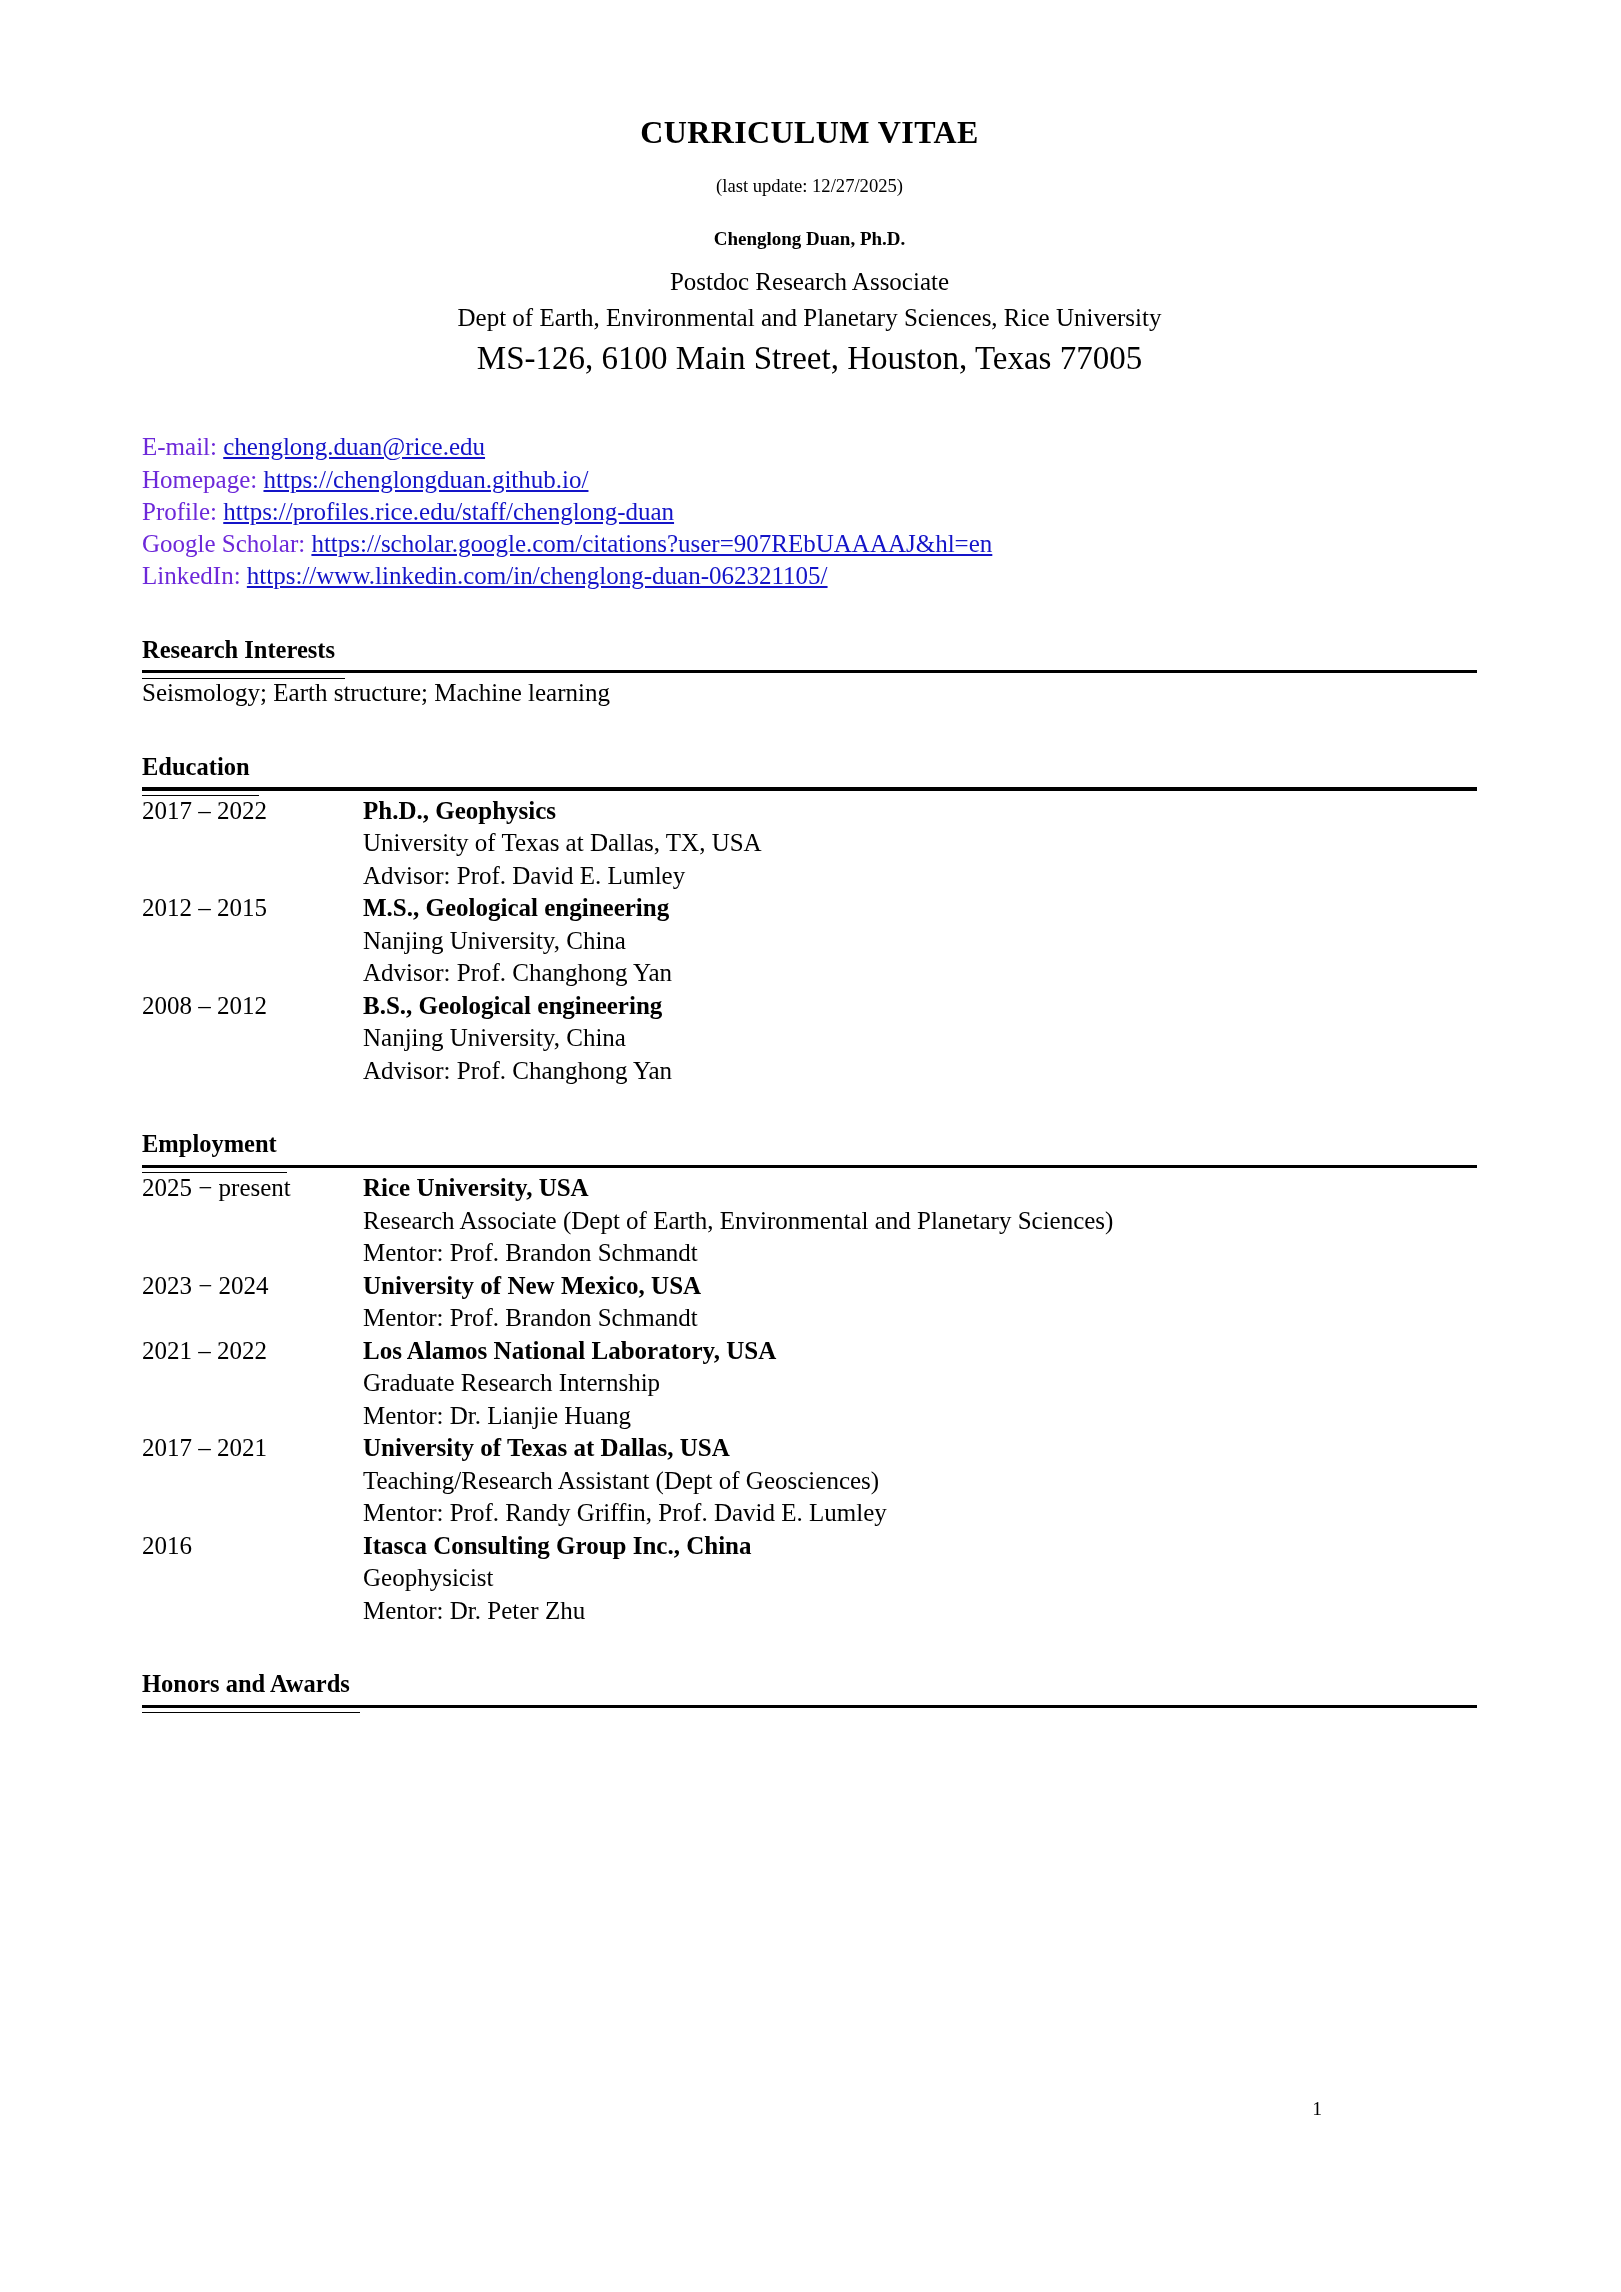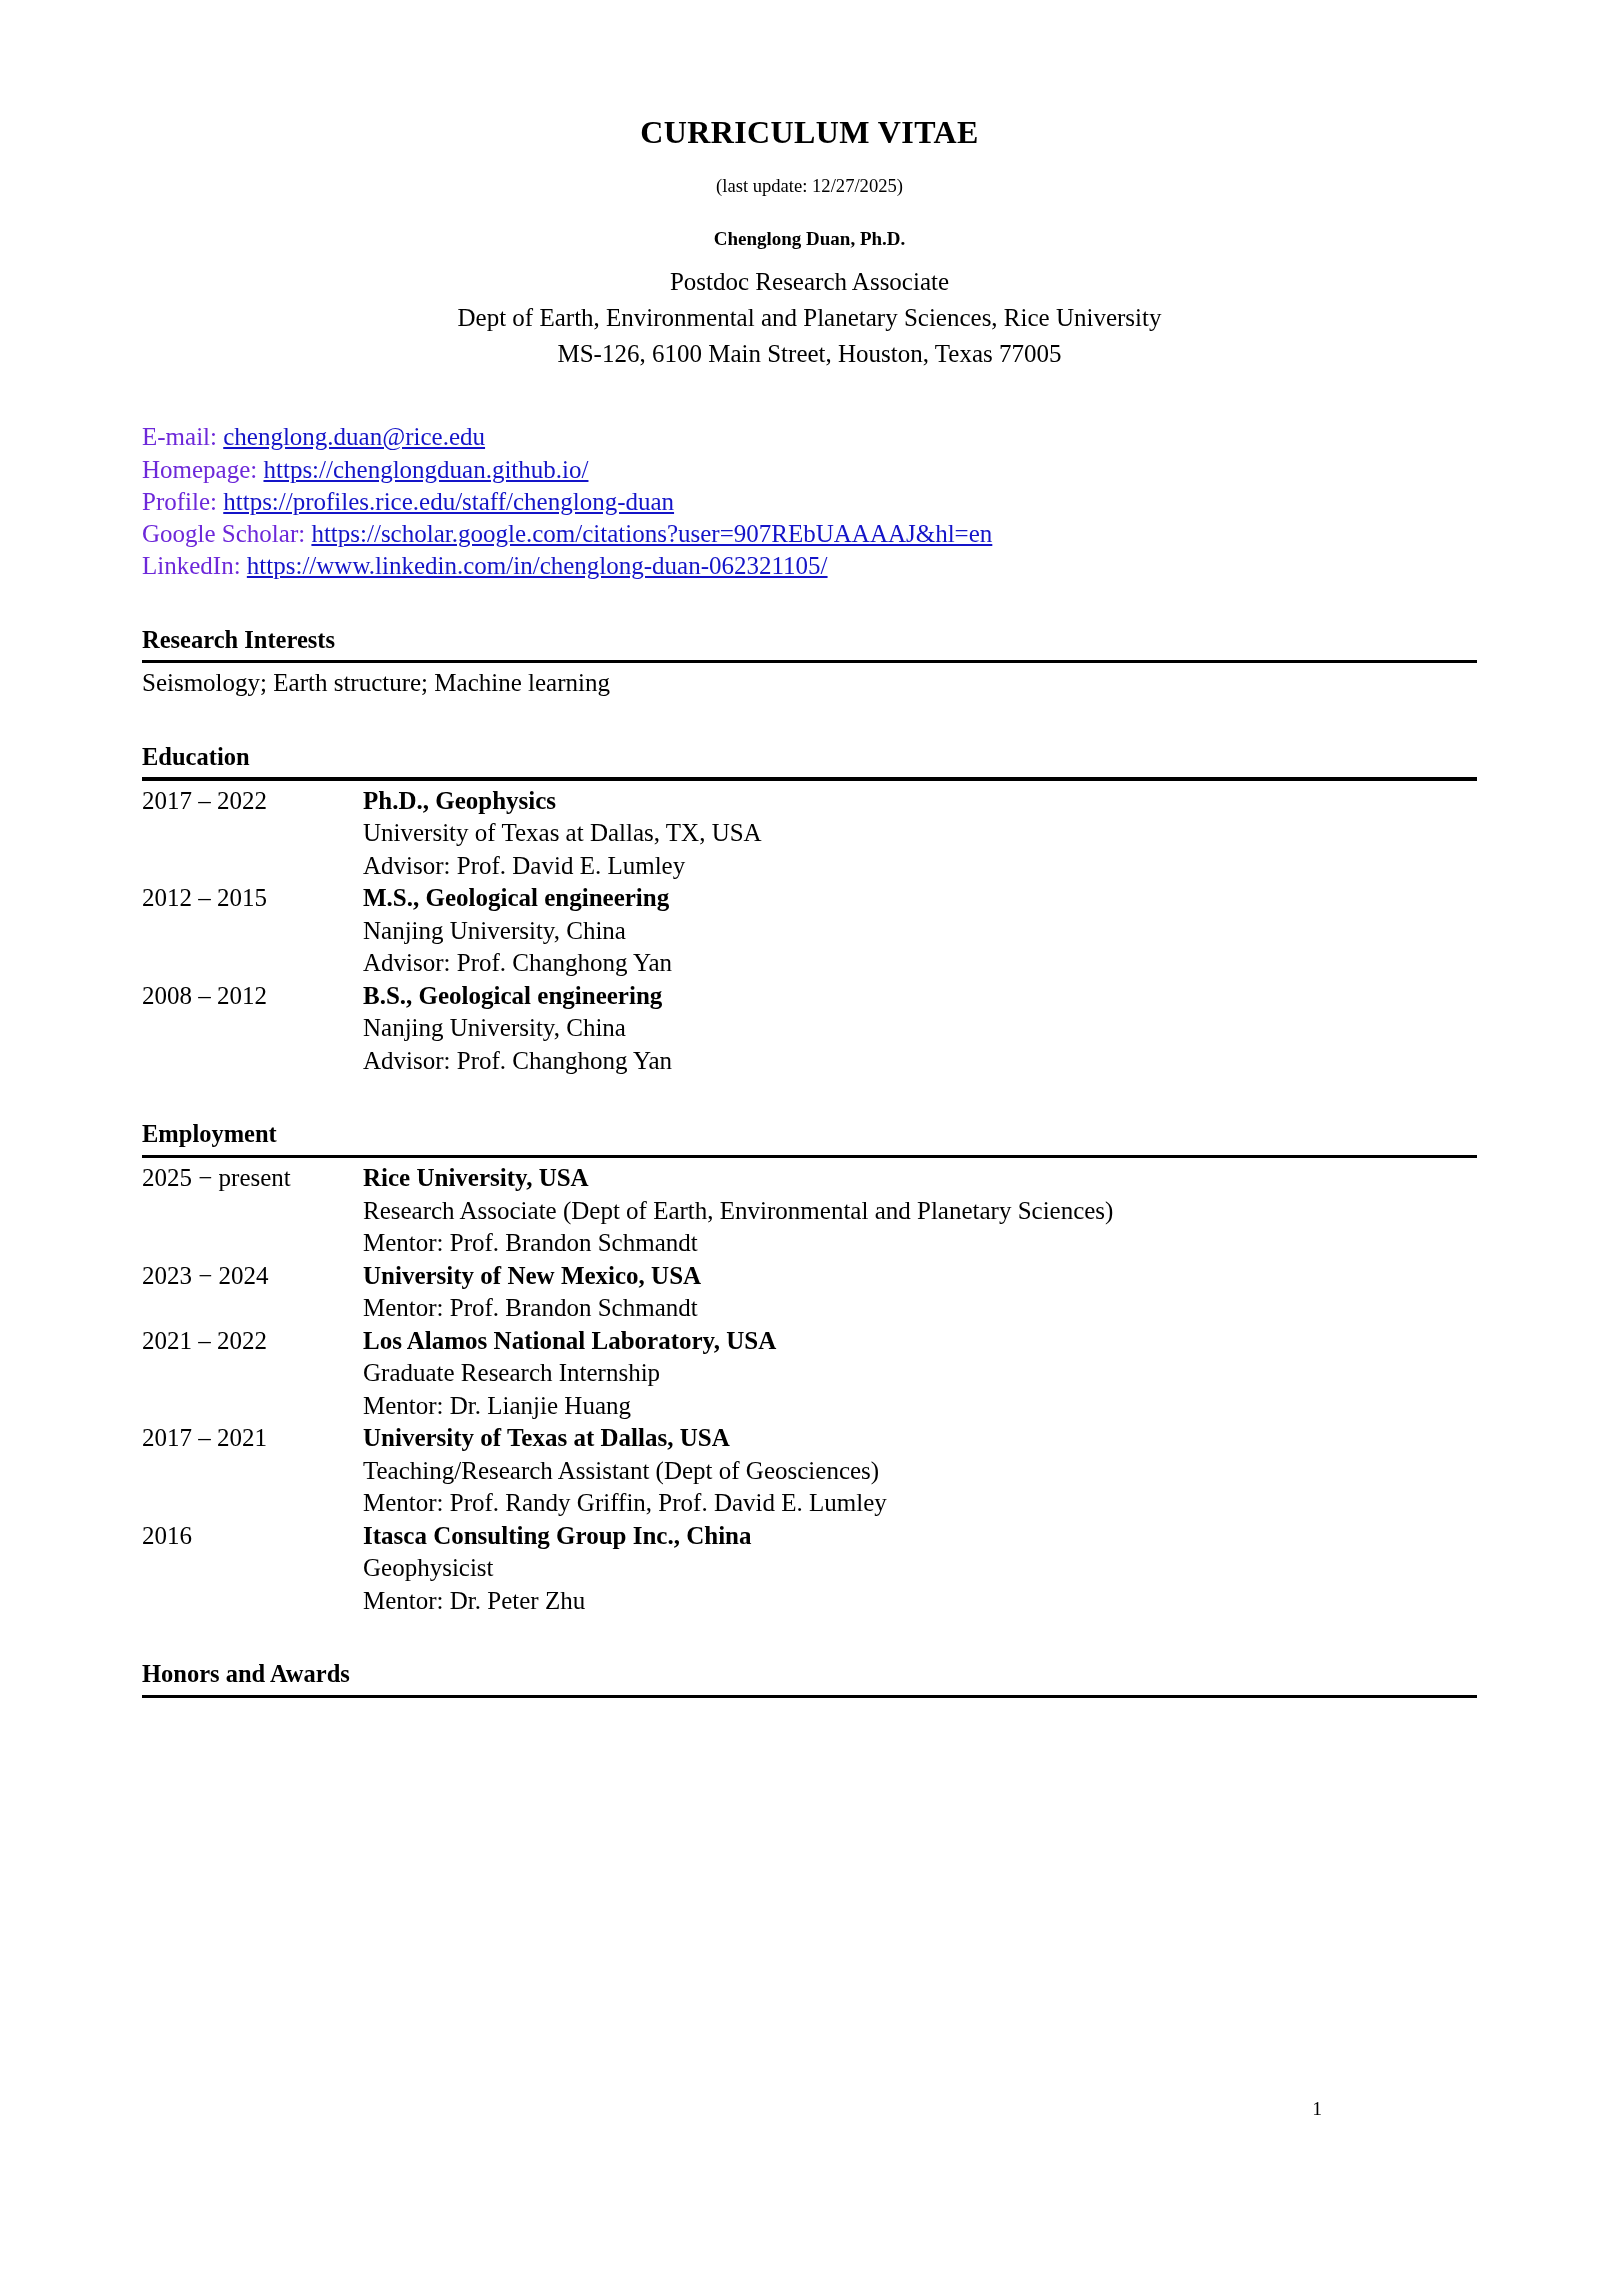--- a/index.html
+++ b/index.html
@@ -58,21 +58,21 @@
     line-height: 1.25;
   }
   .person-affil {
     text-align: center;
     font-size: 25px;
     margin-top: 4.9px;
     line-height: 1.25;
   }
   .person-address {
     text-align: center;
-    font-size: 25px;
+    font-size: 33px;
     margin-top: 4.9px;
     line-height: 1.25;
   }
 
   
   .contact-block {
     margin-top: 52px;
   }
   .contact-line {
     font-size: 25px;
@@ -95,21 +95,21 @@
     position: relative;
     width: 1335px;
     height: 35px;
   }
   .section-title {
     display: inline-block;
     font-weight: bold;
     font-size: 24.5px;
     border-bottom: 1.6px solid #000;
     padding-right: 9.8px;
-    padding-bottom: 7px;
+    padding-bottom: 14px;
     line-height: 1.15;
   }
   .section-rule {
     position: absolute;
     left: 0;
     bottom: -2.9px;
     width: 1335px;
     height: 3.5px;
     background: #000000;
   }

